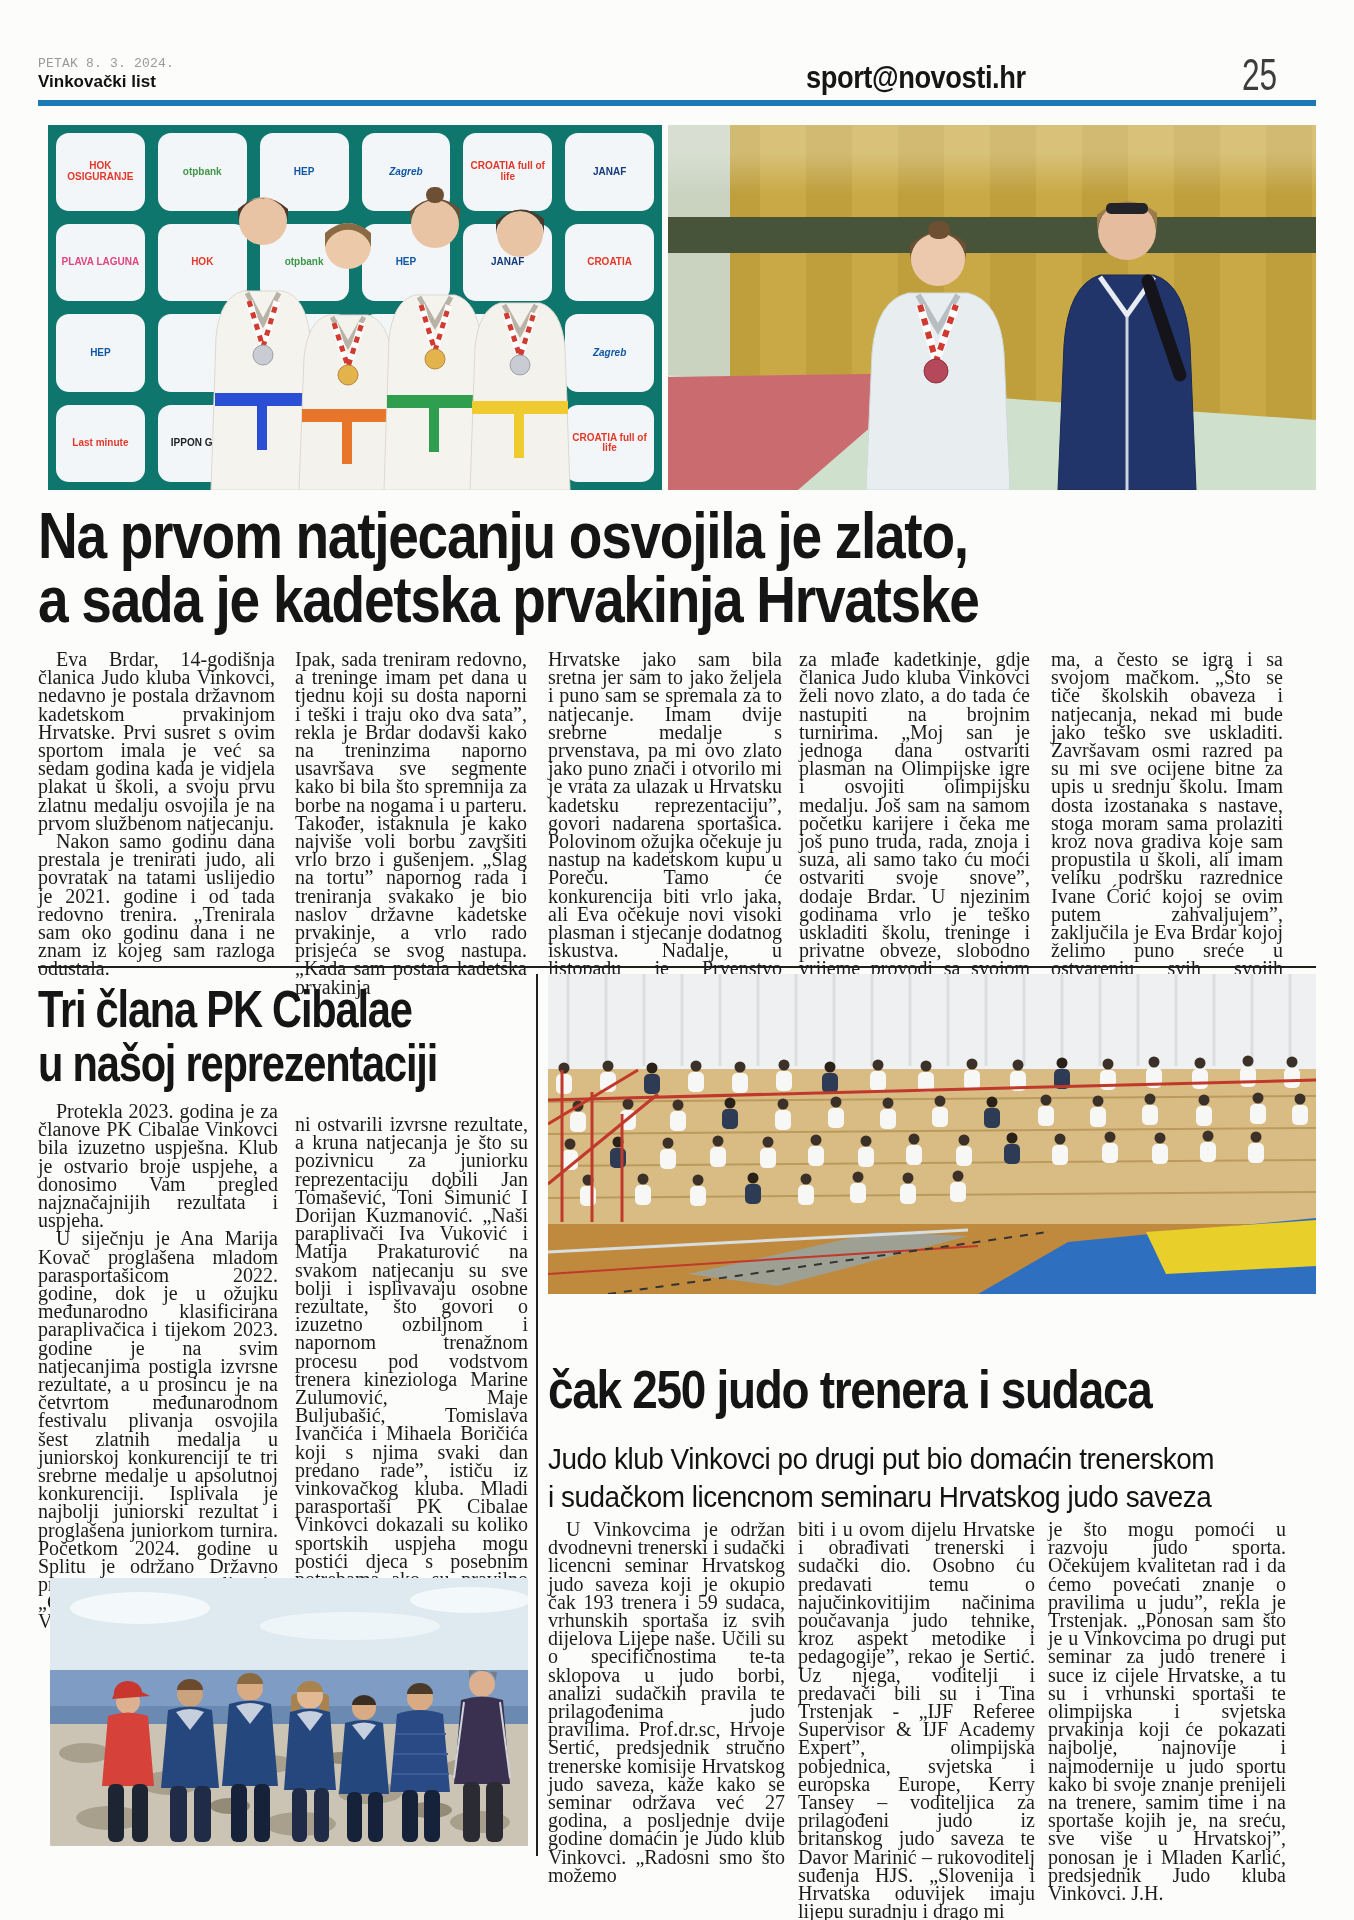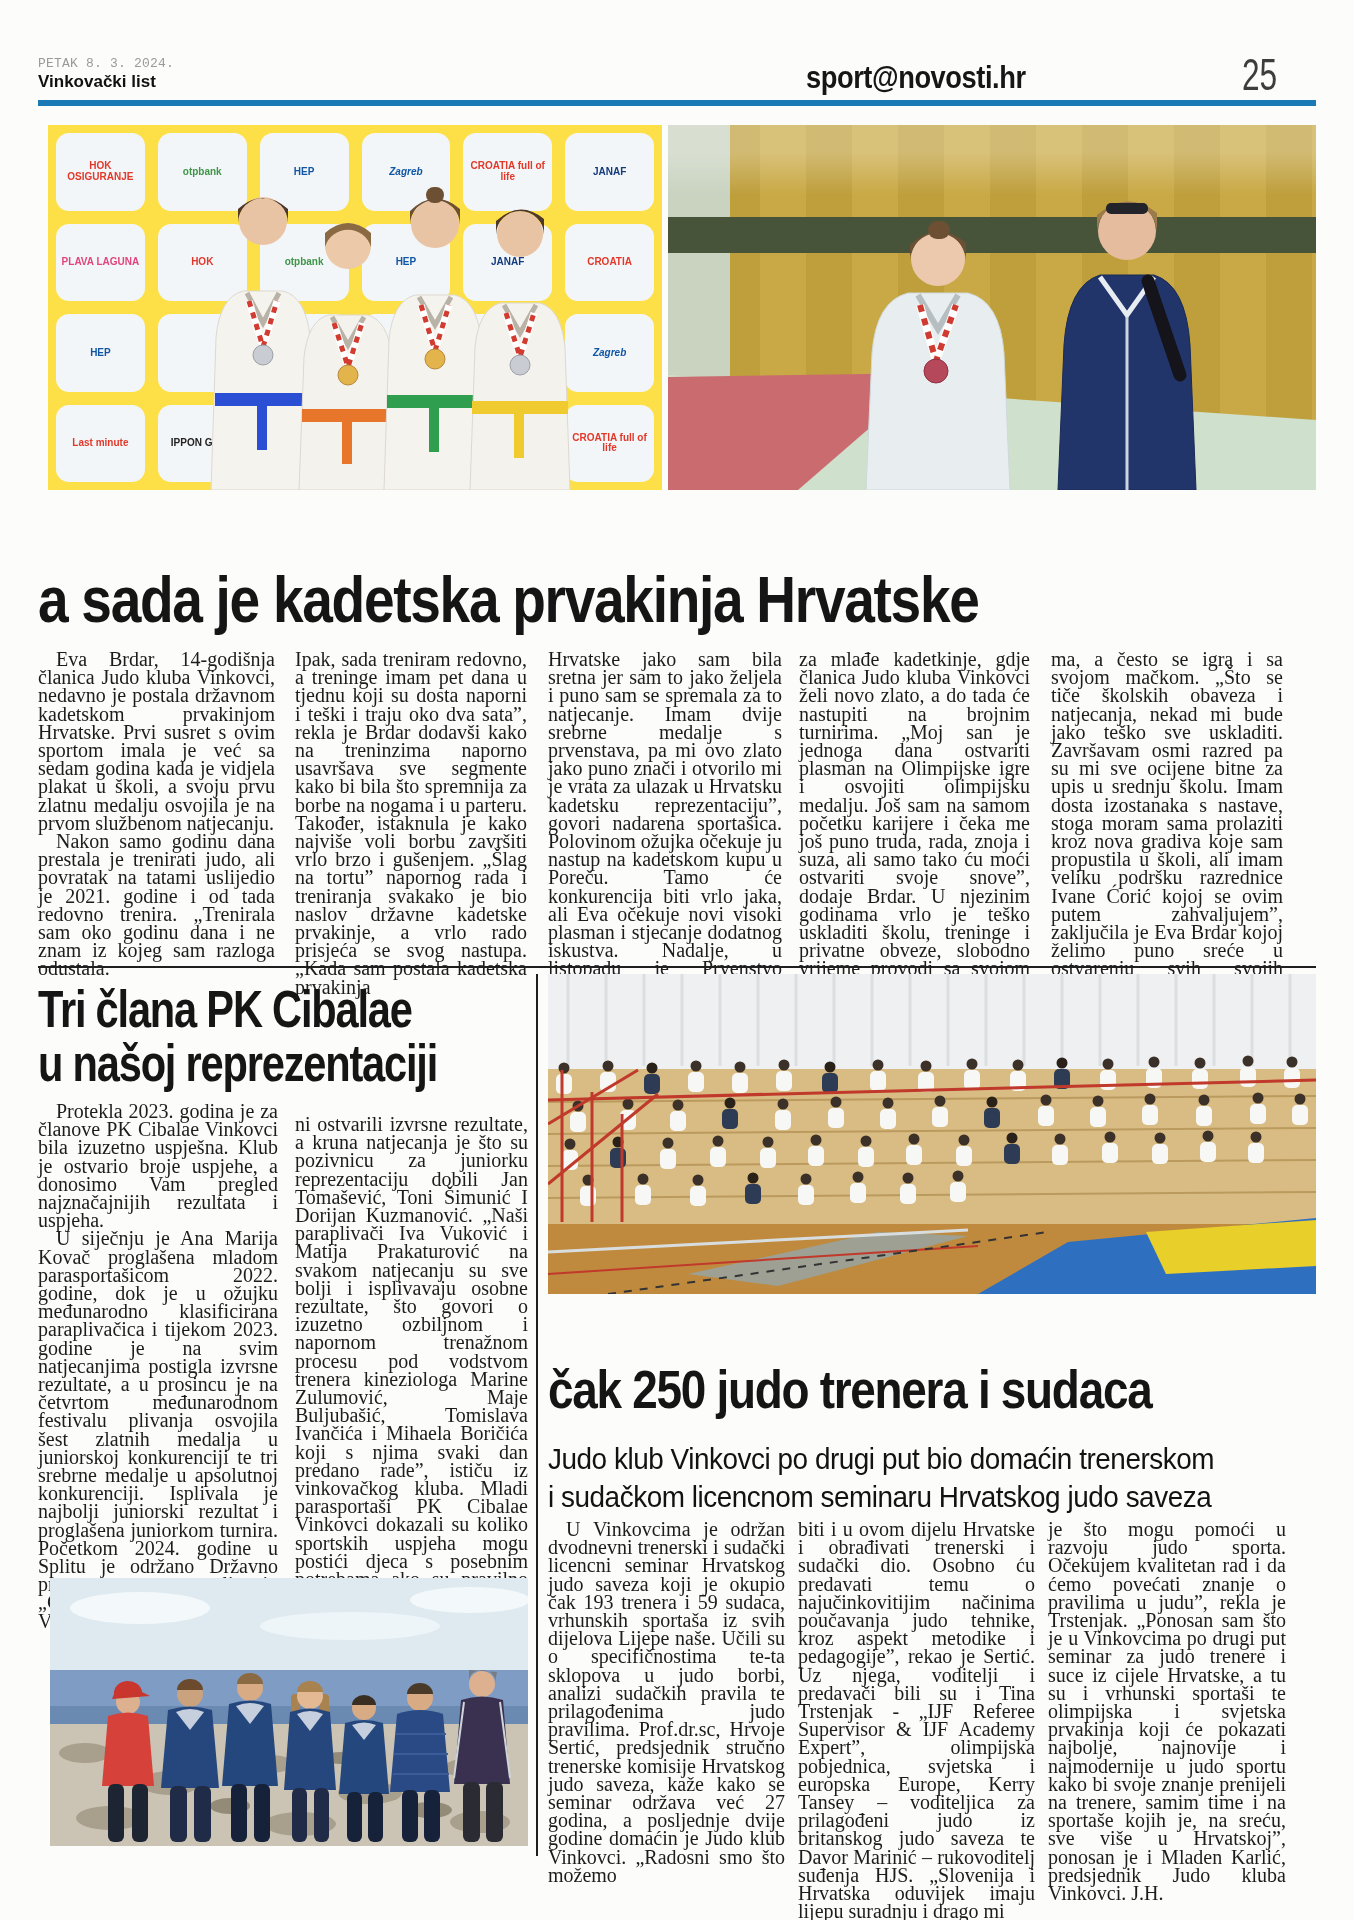--- a/index.html
+++ b/index.html
@@ -18,21 +18,21 @@
   .sub{font-family:"Liberation Sans",sans-serif;font-weight:400;color:#121212;white-space:nowrap;letter-spacing:-.5px;}
   
   .bodytext{font-size:20px;line-height:18.2px;text-align:justify;color:#1c1c1c;}
   .bodytext p{margin:0;}
   .bodytext p.ind{text-indent:18px;}
   .hdiv{background:#1f1f1f;height:2px;}
   .vdiv{background:#1f1f1f;width:2px;}
   
   .photo{overflow:hidden;}
   .photo svg{position:absolute;inset:0;}
-  .photo-podium{background:#fde047;}
+  .photo-podium{background:#0f766e;}
   .tiles{position:absolute;inset:8px;display:grid;grid-template-columns:repeat(6,1fr);
          grid-template-rows:repeat(4,1fr);gap:13px;}
   .tile{background:#f3f6f8;border-radius:13px;display:flex;align-items:center;justify-content:center;
         font-family:"Liberation Sans",sans-serif;font-weight:700;font-size:10px;color:#8a8a8a;
         text-align:center;padding:3px;overflow:hidden;line-height:1.05;}
   .lg-red{color:#e2382a;} .lg-green{color:#3f9648;} .lg-blue{color:#1156a5;}
   .lg-navy{color:#123a7d;} .lg-pink{color:#e0457b;} .lg-black{color:#222;}
   .lg-script{font-style:italic;}
   .photo-medal{background:
      linear-gradient(180deg, rgba(255,255,255,.28) 0 28px, rgba(255,255,255,0) 70px),
@@ -154,20 +154,23 @@
         <path d="M432 152 L459 190 L486 152" fill="none" stroke="#e7ebf2" stroke-width="5"></path>
         <line x1="459" y1="192" x2="459" y2="365" stroke="#cdd5e2" stroke-width="3"></line>
         <path d="M480 156 L512 250" stroke="#14141a" stroke-width="13" stroke-linecap="round"></path>
         <circle cx="459" cy="106" r="29" fill="#e5bd9e"></circle>
         <path d="M429 108 A30 30 0 0 1 489 108 L489 88 Q459 64 429 90 Z" fill="#9b7a4c"></path>
         <rect x="438" y="78" width="42" height="11" rx="5" fill="#23242a"></rect>
       </g>
     </svg>
   </div>
 
+  <div class="abs hl" style="left:38px;top:504px;font-size:64px;line-height:64px;">
+    <span class="cond" style="transform:scaleX(.86);">Na prvom natjecanju osvojila je zlato,</span>
+  </div>
   <div class="abs hl" style="left:38px;top:568px;font-size:64px;line-height:64px;">
     <span class="cond" style="transform:scaleX(.86);">a sada je kadetska prvakinja Hrvatske</span>
   </div>
 
   <div class="abs bodytext" style="left:38px;top:650px;width:237px;">
     <p class="ind">Eva Brdar, 14-godišnja članica Judo kluba Vinkovci, nedavno je postala državnom kadetskom prvakinjom Hrvatske. Prvi susret s ovim sportom imala je već sa sedam godina kada je vidjela plakat u školi, a svoju prvu zlatnu medalju osvojila je na prvom službenom natjecanju.</p>
     <p class="ind">Nakon samo godinu dana prestala je trenirati judo, ali povratak na tatami uslijedio je 2021. godine i od tada redovno trenira. „Trenirala sam oko godinu dana i ne znam iz kojeg sam razloga odustala.</p>
   </div>
   <div class="abs bodytext" style="left:295px;top:650px;width:232px;">
     <p>Ipak, sada treniram redovno, a treninge imam pet dana u tjednu koji su dosta naporni i teški i traju oko dva sata”, rekla je Brdar dodavši kako na treninzima naporno usavršava sve segmente kako bi bila što spremnija za borbe na nogama i u parteru. Također, istaknula je kako najviše voli borbu završiti vrlo brzo i gušenjem. „Šlag na tortu” napornog rada i treniranja svakako je bio naslov državne kadetske prvakinje, a vrlo rado prisjeća se svog nastupa. „Kada sam postala kadetska prvakinja</p>

